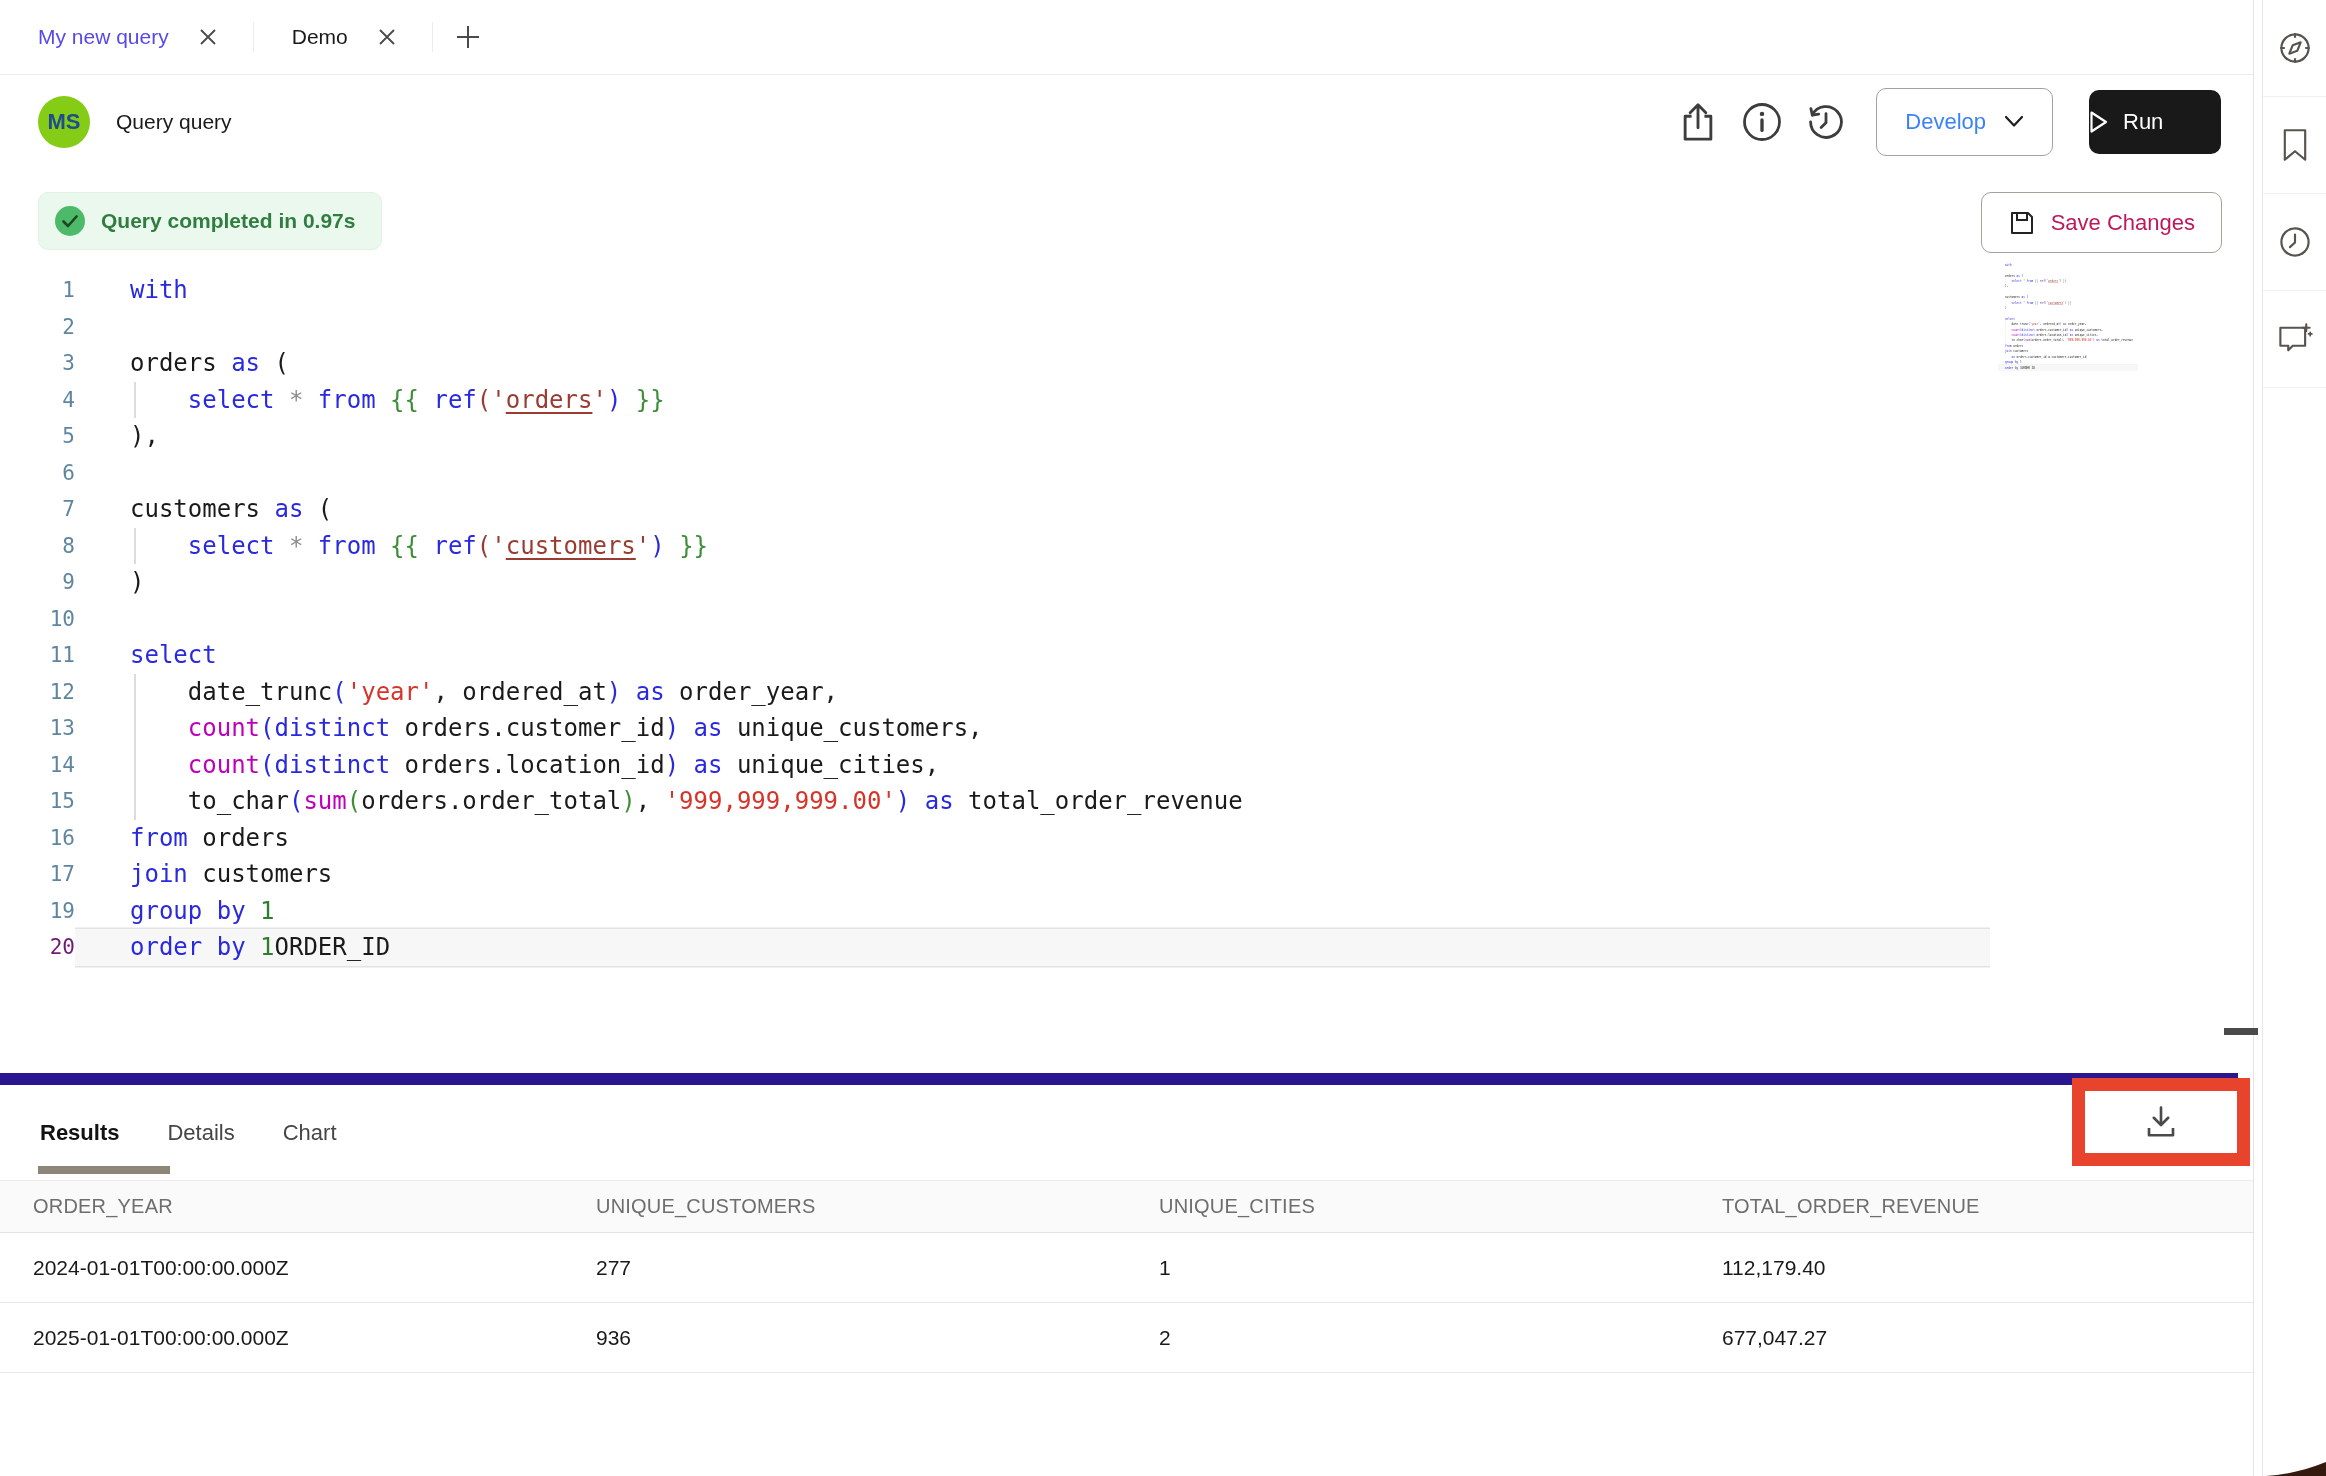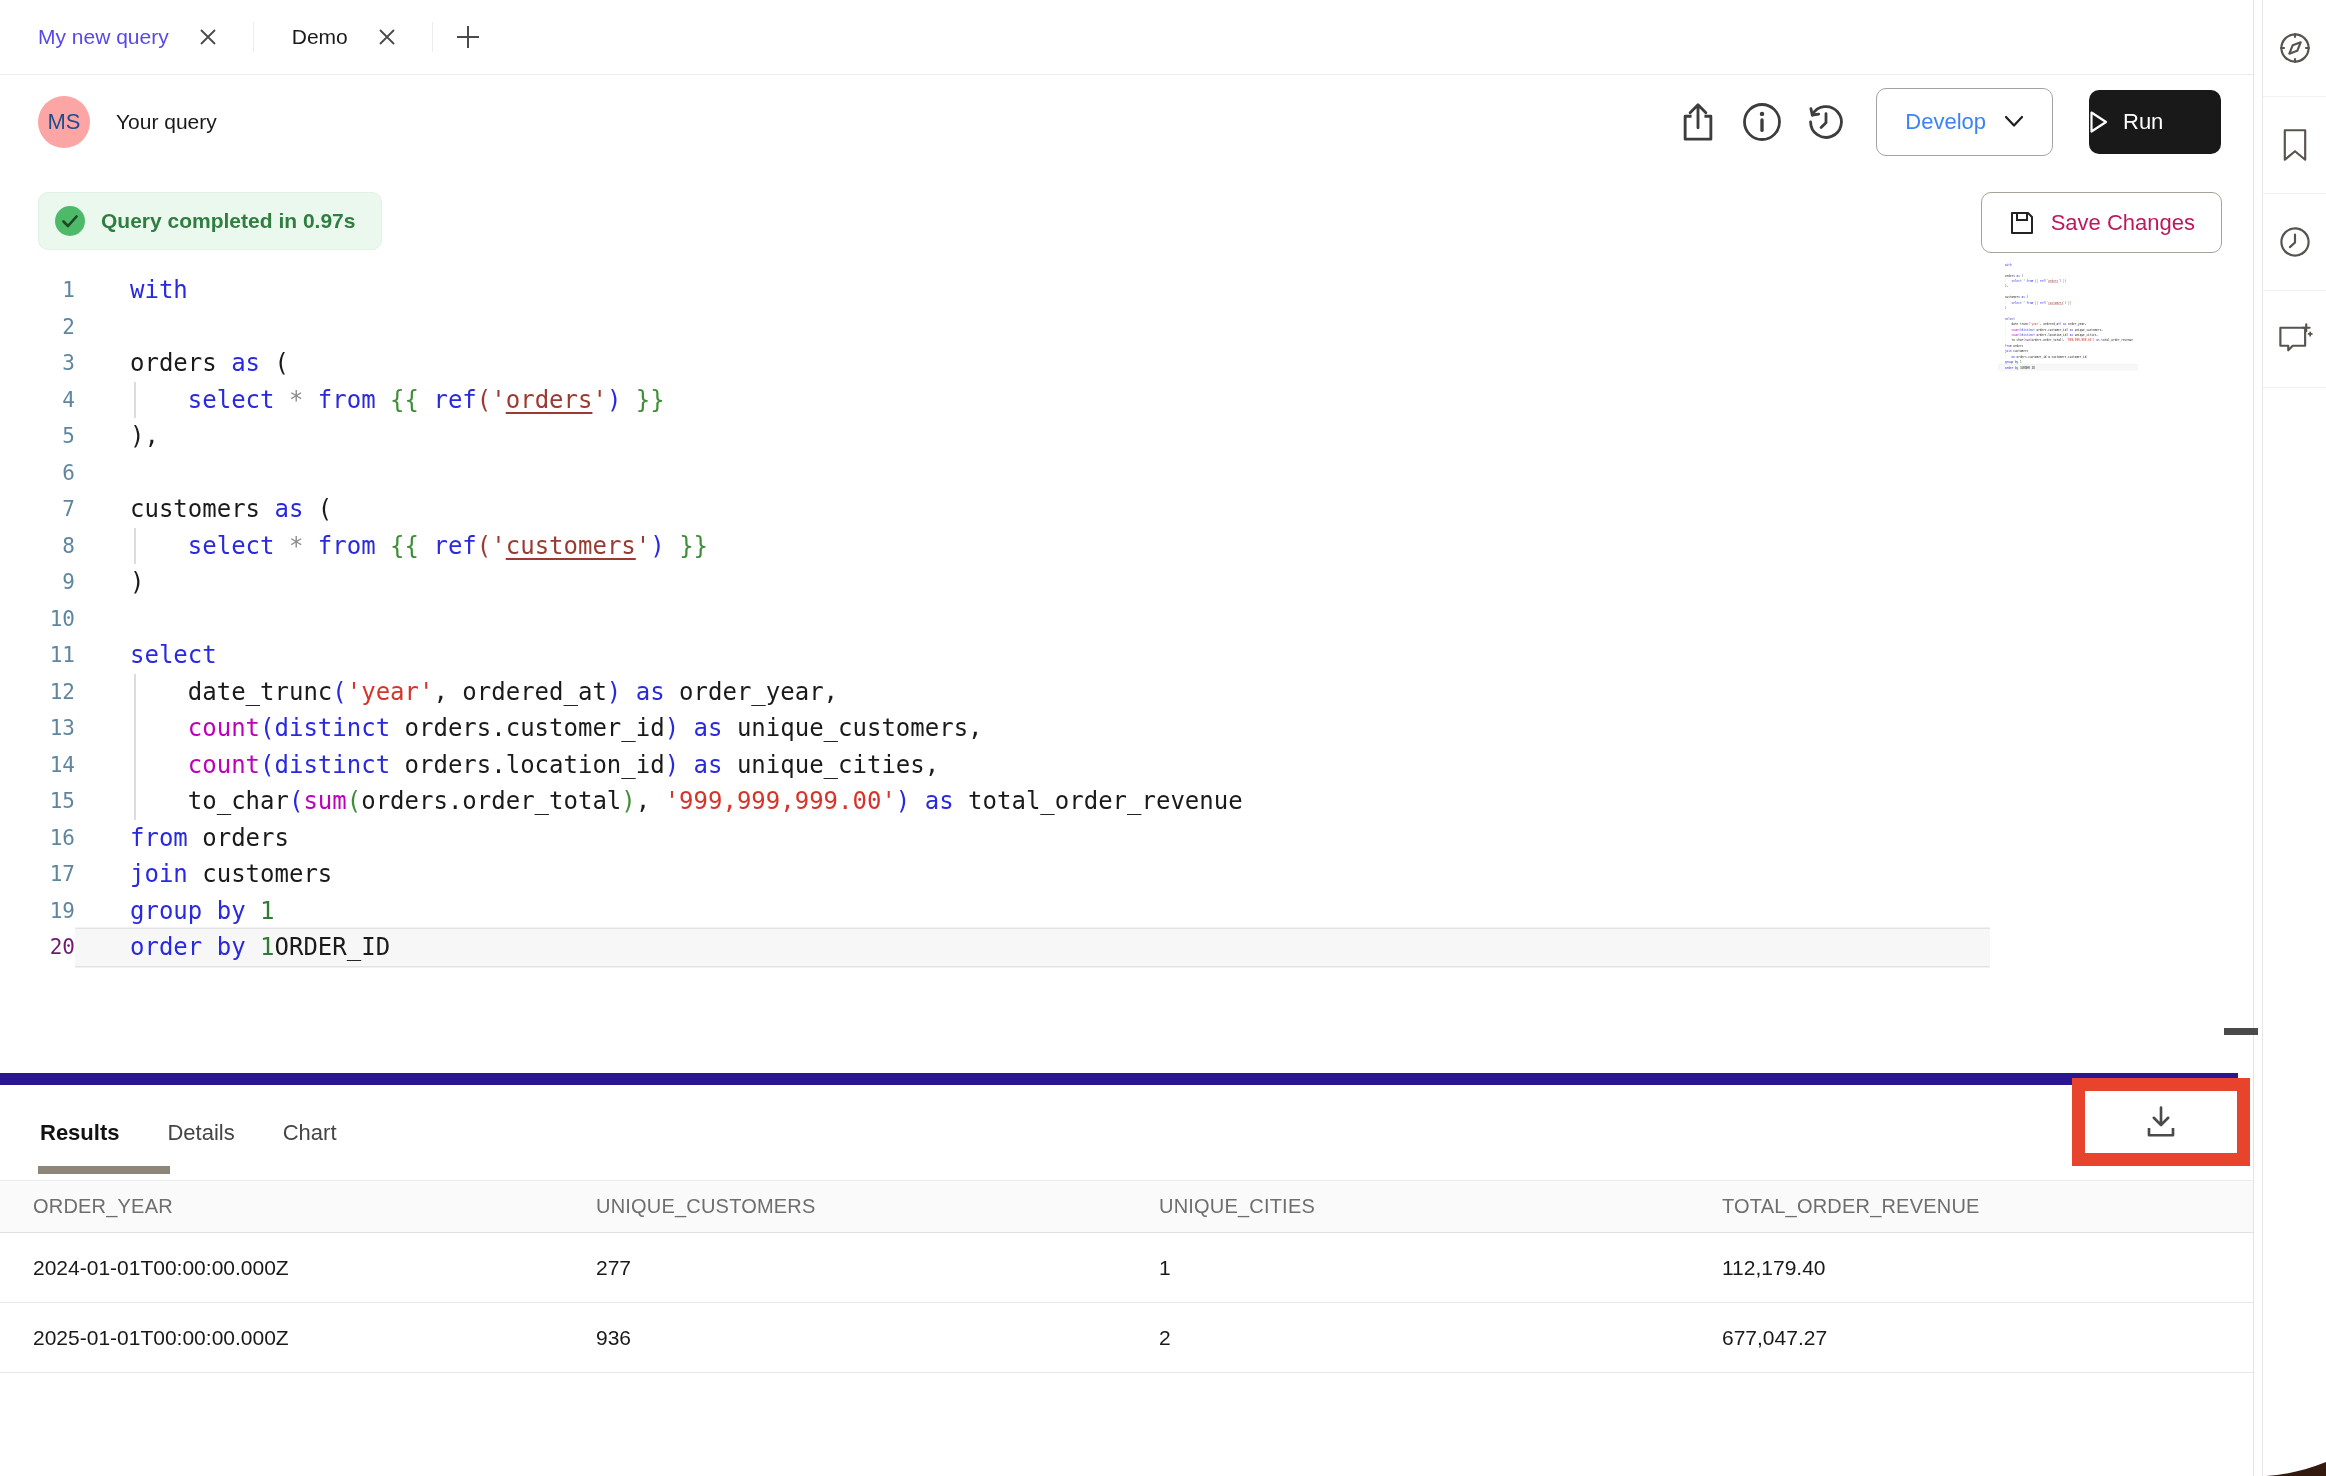--- a/index.html
+++ b/index.html
@@ -21,21 +21,21 @@
   
   .tabbar{position:absolute;left:0;top:0;right:0;height:75px;display:flex;align-items:center;border-bottom:1px solid #ECECEC;background:#fff}
   .tab{display:flex;align-items:center;justify-content:space-between;padding:0 30px 0 38px;border-right:1px solid #ECECEC;font-size:21px;cursor:default}
   .tab .tlabel{margin-right:24px}
   .tab.active .tlabel{color:var(--tab-active)}
   .tab-x{display:flex;align-items:center;justify-content:center;width:30px;height:30px}
   .newtab{display:flex;align-items:center;justify-content:center;width:70px}
 
   
   .header{position:absolute;left:0;top:75px;right:0;height:93px;display:flex;align-items:center;padding:0 32px 0 38px;background:#fff}
-  .avatar{width:52px;height:52px;border-radius:50%;background:#fca5a5;color:#1D4D8F;font-weight:normal;font-size:22px;display:flex;align-items:center;justify-content:center;flex:none}
+  .avatar{width:52px;height:52px;border-radius:50%;background:#84cc16;color:#1D4D8F;font-weight:bold;font-size:22px;display:flex;align-items:center;justify-content:center;flex:none}
   .qtitle{margin-left:26px;font-size:21px;color:#1a1a1a}
   .hspacer{flex:1}
   .icon-btn{width:48px;height:48px;display:flex;align-items:center;justify-content:center;margin-left:16px}
   .develop-btn{margin-left:26px;height:68px;padding:1px 28px;border:1.5px solid #A3A3A3;border-radius:10px;background:#fff;display:flex;align-items:center;gap:18px;font-size:22px;color:#3b82f6}
   .run-btn{margin-left:36px;height:64px;width:132px;border-radius:10px;background:#191919;color:#fff;display:flex;align-items:center;justify-content:flex-start;gap:14px;font-size:22px}
 
   
   .editor{position:absolute;left:0;top:168px;right:0;height:905px;background:#fff}
   .status-badge{position:absolute;left:38px;top:24px;height:58px;display:flex;align-items:center;gap:16px;padding:0 26px 0 16px;background:var(--success-bg);border:1px solid #DFF2E4;border-radius:10px;font-size:21px;font-weight:bold;color:var(--success-text)}
   .badge-circle{width:30px;height:30px;border-radius:50%;background:var(--success-icon);display:flex;align-items:center;justify-content:center}
@@ -114,21 +114,21 @@
       </div>
       <div class="newtab">
         <svg width="30" height="30" viewBox="0 0 30 30">
             <path d="M15 4 V26 M4 15 H26" stroke="#4a4a4a" stroke-width="2" fill="none"></path>
           </svg>
       </div>
     </div>
 
     <div class="header">
       <div class="avatar">MS</div>
-      <div class="qtitle">Your query</div>
+      <div class="qtitle">Query query</div>
       <div class="hspacer"></div>
       <div class="icon-btn">
         <svg width="40" height="44" viewBox="0 0 28 30">
             <path d="M9.5 11 H5 V27 H23 V11 H18.5" stroke="#3d3d3d" stroke-width="2" fill="none" stroke-linejoin="round"></path>
             <path d="M14 19 V3 M14 3 L8.5 8.5 M14 3 L19.5 8.5" stroke="#3d3d3d" stroke-width="2" fill="none" stroke-linecap="round"></path>
           </svg>
       </div>
       <div class="icon-btn">
         <svg width="42" height="42" viewBox="0 0 30 30">
             <circle cx="15" cy="15" r="12.5" stroke="#3d3d3d" stroke-width="2" fill="none"></circle>

